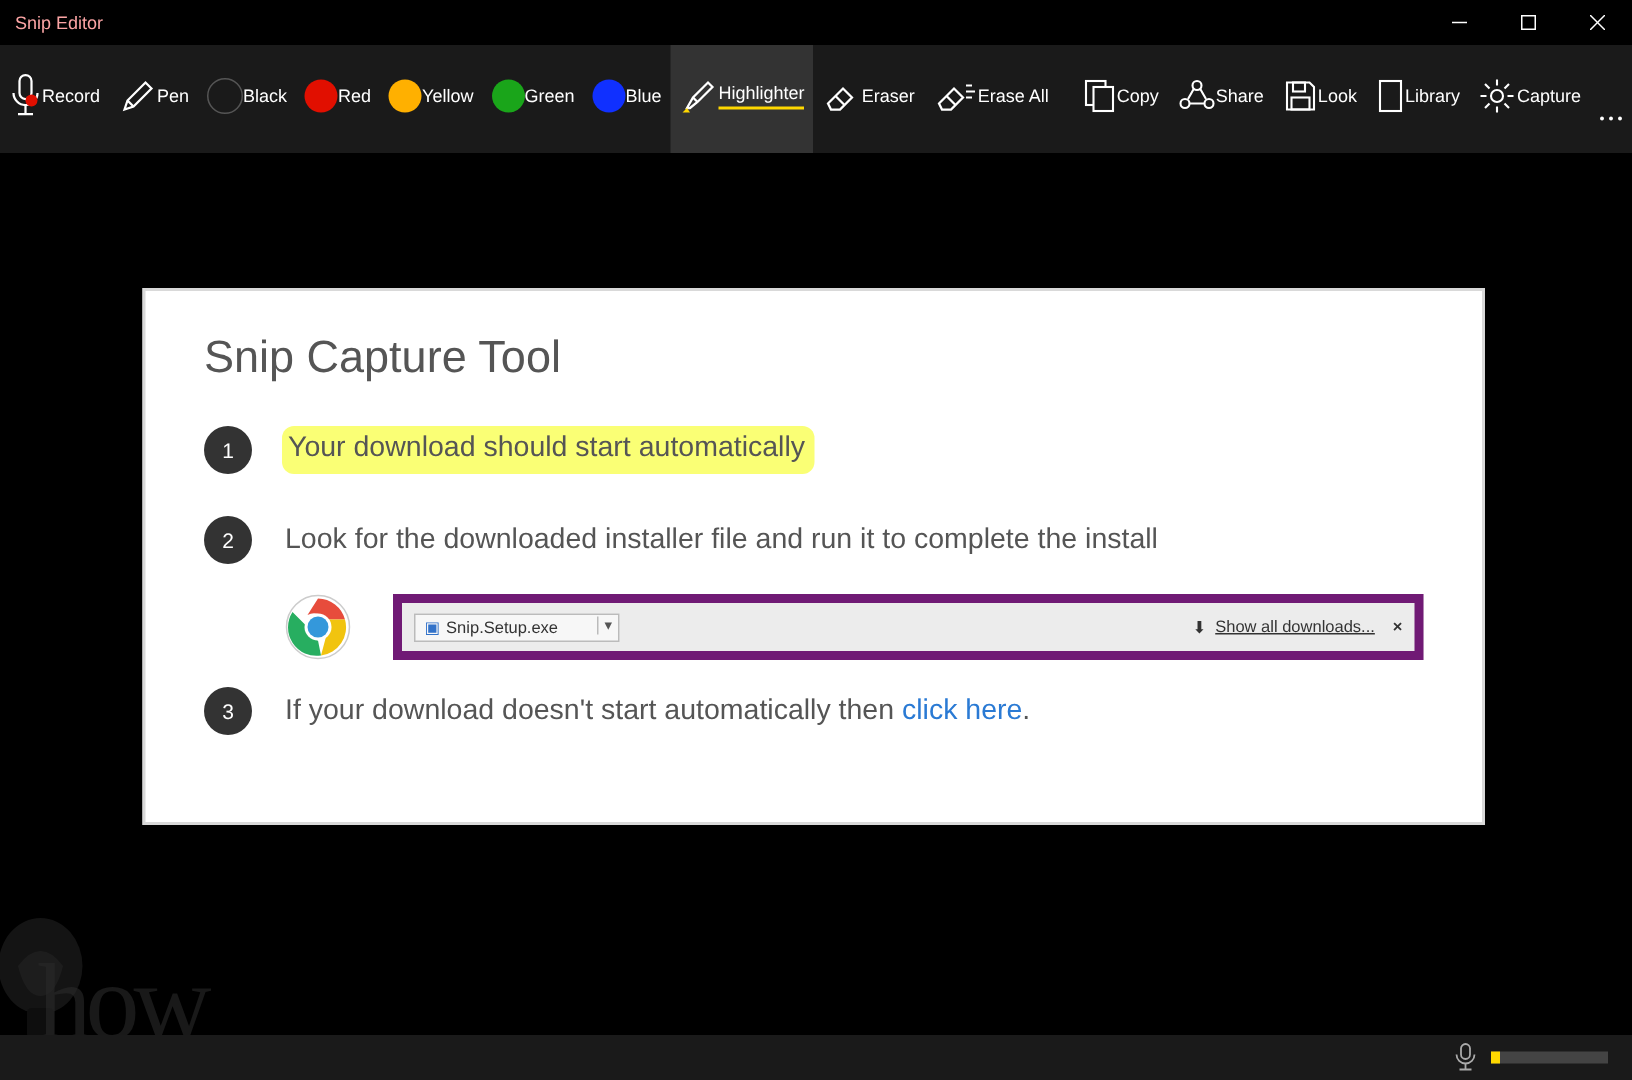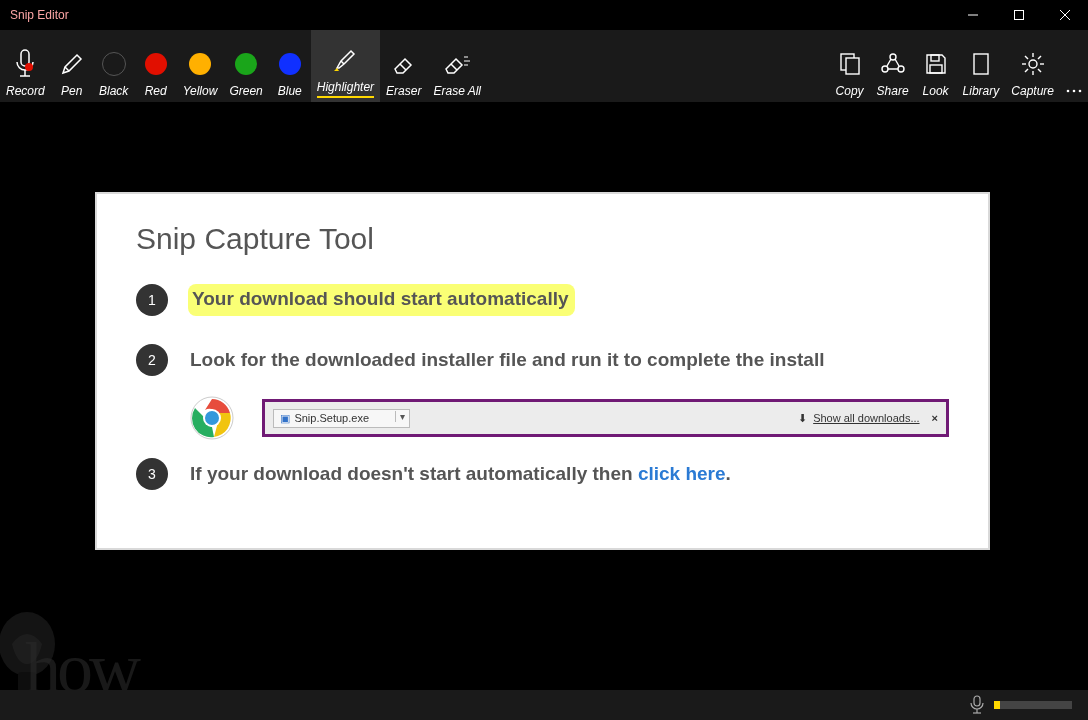--- a/index.html
+++ b/index.html
@@ -1,37 +1,37 @@
 <!DOCTYPE html>
 <html><head>
 <meta charset="utf-8">
 <style>
   html,body{margin:0;padding:0;width:1088px;height:720px;background:#000;font-family:"Segoe UI",Arial,sans-serif;overflow:hidden;}
   .titlebar{height:30px;background:#000;display:flex;align-items:center;color:#fca5a5;font-size:12px;padding-left:10px;}
   .titlebar .spacer{flex:1;}
   .win-btn{width:46px;height:30px;display:flex;align-items:center;justify-content:center;}
   .win-btn svg{stroke:#fff;fill:none;}
   .toolbar{height:72px;background:#1a1a1a;display:flex;align-items:flex-end;color:#fff;font-size:12px;}
-  .tool{display:flex;flex-direction:column;align-items:center;justify-content:flex-end;height:72px;padding:0 6px 4px 6px;box-sizing:border-box;min-width:42px;font-style:italic;}
+  .tool{display:flex;flex-direction:row;align-items:center;justify-content:flex-end;height:72px;padding:0 6px 4px 6px;box-sizing:border-box;min-width:42px;}
   .tool .icon{height:40px;display:flex;align-items:center;justify-content:center;}
   .tool.selected{background:#333;}
   .tool.selected .lab::after{content:"";display:block;height:2px;background:#ffd800;margin-top:2px;}
   .swatch{width:22px;height:22px;border-radius:50%;}
   .toolbar .spacer{flex:1;}
   .canvas-area{position:relative;width:1088px;height:calc(720px - 30px - 72px - 30px);background:#000;}
   .page{position:absolute;left:95px;top:90px;width:895px;height:358px;background:#fff;border:2px solid #d9d9d9;box-sizing:border-box;padding:28px 39px;}
   .page h1{font-weight:300;color:#555;font-size:30px;margin:0 0 28px 0;}
   .step{display:flex;align-items:center;margin-bottom:28px;}
   .num{width:32px;height:32px;border-radius:50%;background:#333;color:#fff;font-size:14px;display:flex;align-items:center;justify-content:center;margin-right:22px;flex:none;}
-  .step-text{font-size:19px;color:#555;font-weight:700;}
+  .step-text{font-size:19px;color:#555;font-weight:400;}
   .hl{background:#faff75;border-radius:6px;padding:2px 4px 4px 2px;box-shadow:0 0 0 2px #faff75;}
   .link{color:#2a7ad4;}
   .dl-row{display:flex;align-items:center;margin:-8px 0 18px 54px;}
   .chrome{width:44px;height:44px;margin-right:28px;}
-  .dl-bar{flex:1;height:32px;background:#ececec;border:3px solid #701a75;display:flex;align-items:center;font-size:11px;color:#333;padding:0 8px;}
+  .dl-bar{flex:1;height:32px;background:#ececec;border:6px solid #701a75;display:flex;align-items:center;font-size:11px;color:#333;padding:0 8px;}
   .dl-file{background:#f7f7f7;border:1px solid #bbb;padding:2px 40px 2px 6px;position:relative;font-size:11px;}
   .dl-file::after{content:"▾";position:absolute;right:4px;top:1px;font-size:10px;color:#555;border-left:1px solid #bbb;padding-left:4px;}
   .dl-bar .sp{flex:1;}
   .dl-show{text-decoration:underline;margin-right:12px;}
   .dl-arrow{margin-right:6px;font-size:11px;}
   .dl-x{font-weight:bold;}
   .statusbar{position:absolute;bottom:0;left:0;height:30px;width:1088px;background:#1a1a1a;display:flex;align-items:center;justify-content:flex-end;padding-right:16px;box-sizing:border-box;}
   .mic-small{margin-right:10px;}
   .meter{width:78px;height:8px;background:#444;position:relative;}
   .meter::before{content:"";position:absolute;left:0;top:0;bottom:0;width:6px;background:#ffd800;}

